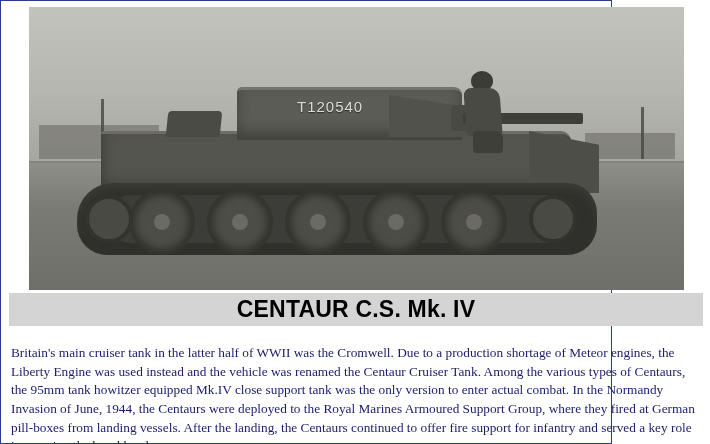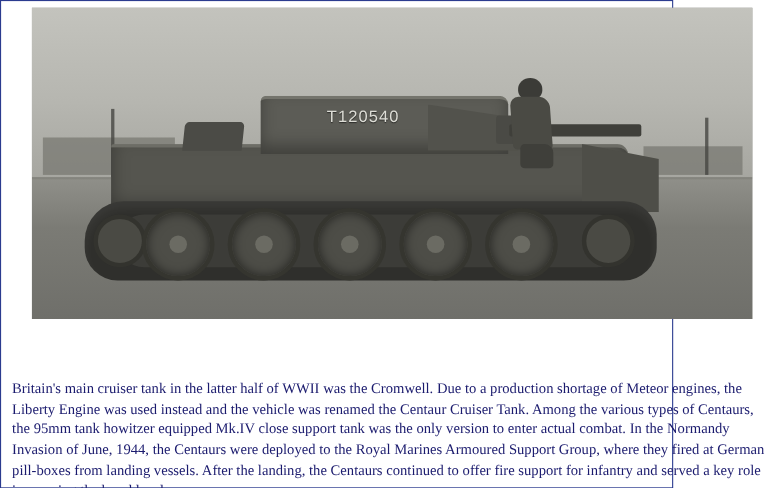--- a/index.html
+++ b/index.html
@@ -308,16 +308,19 @@
           </div>
         <div class="road-wheel" style="left:382px;">
             <span class="hub"></span>
           </div>
         <div class="idler" style="left:470px;"></div>
 
       </div>
     </div>
   </div>
 
+  <div class="caption-bar">
+    <div class="caption-title">CENTAUR C.S. Mk. IV</div>
+  </div>
 
   <p class="body-text">Britain's main cruiser tank in the latter half of WWII was the Cromwell. Due to a production shortage of Meteor engines, the Liberty Engine was used instead and the vehicle was renamed the Centaur Cruiser Tank. Among the various types of Centaurs, the 95mm tank howitzer equipped Mk.IV close support tank was the only version to enter actual combat. In the Normandy Invasion of June, 1944, the Centaurs were deployed to the Royal Marines Armoured Support Group, where they fired at German pill-boxes from landing vessels. After the landing, the Centaurs continued to offer fire support for infantry and served a key role in securing the beachhead.</p>
 
 </div>
 
 </body></html>

